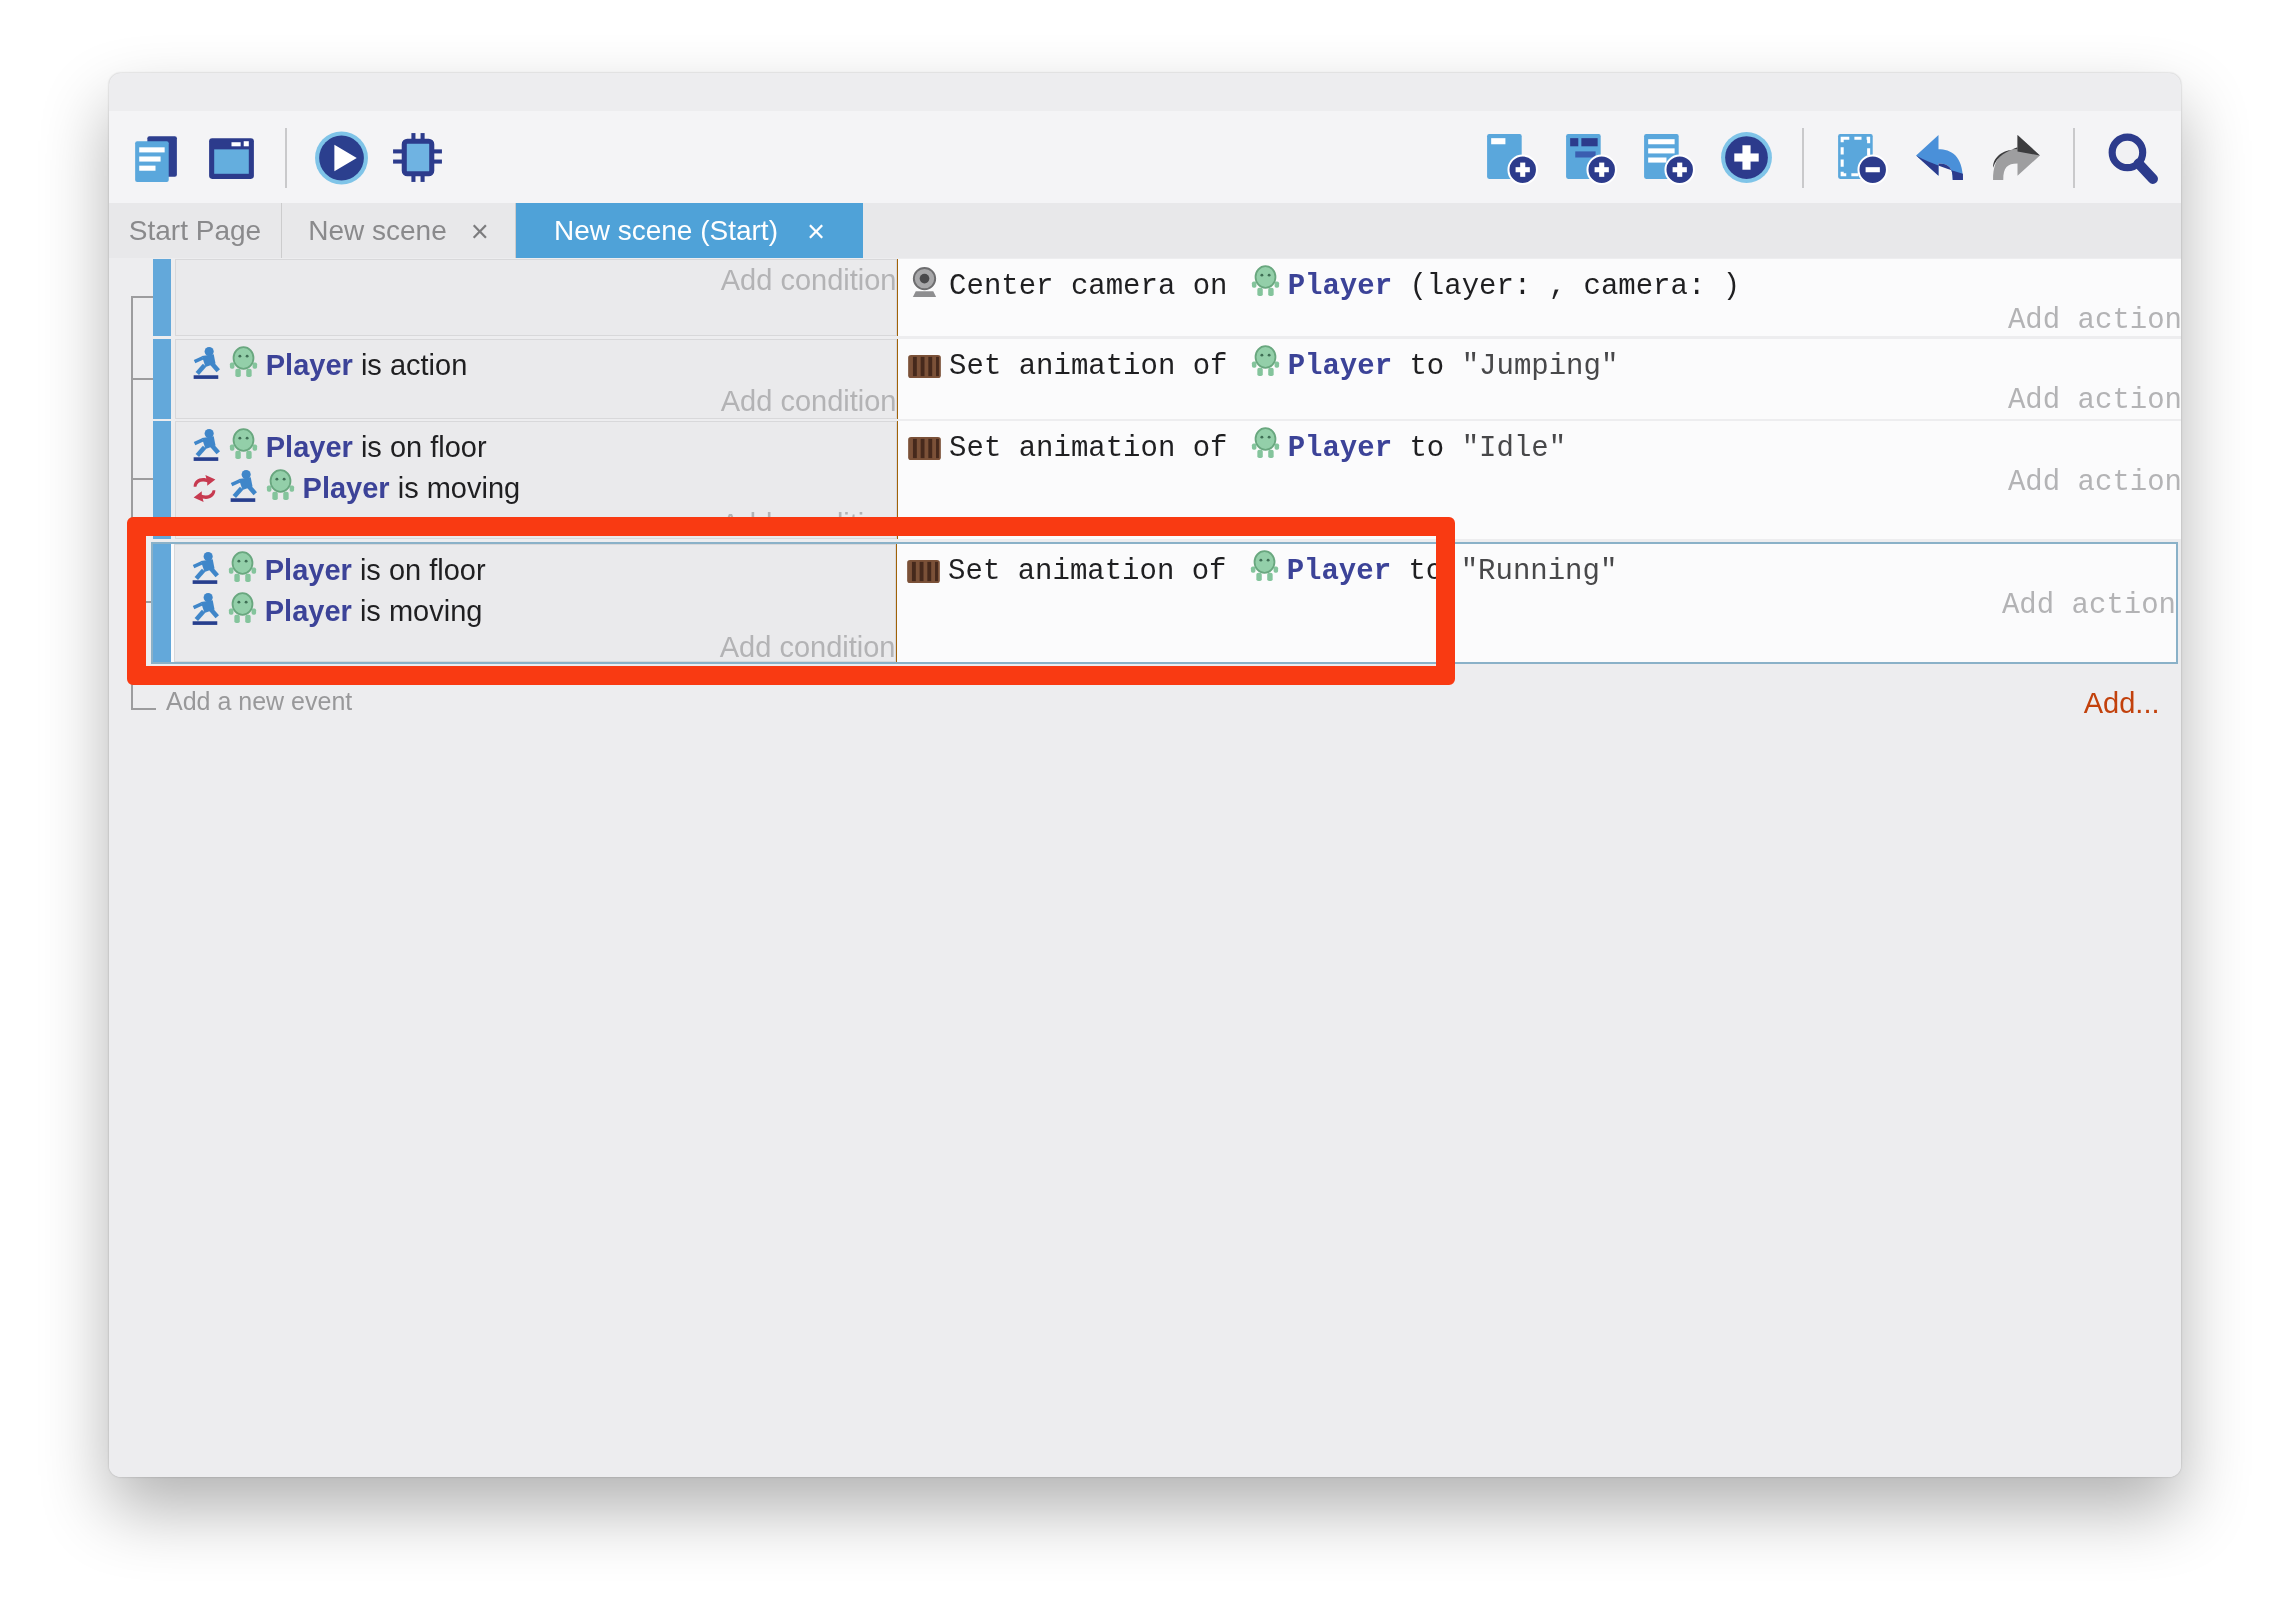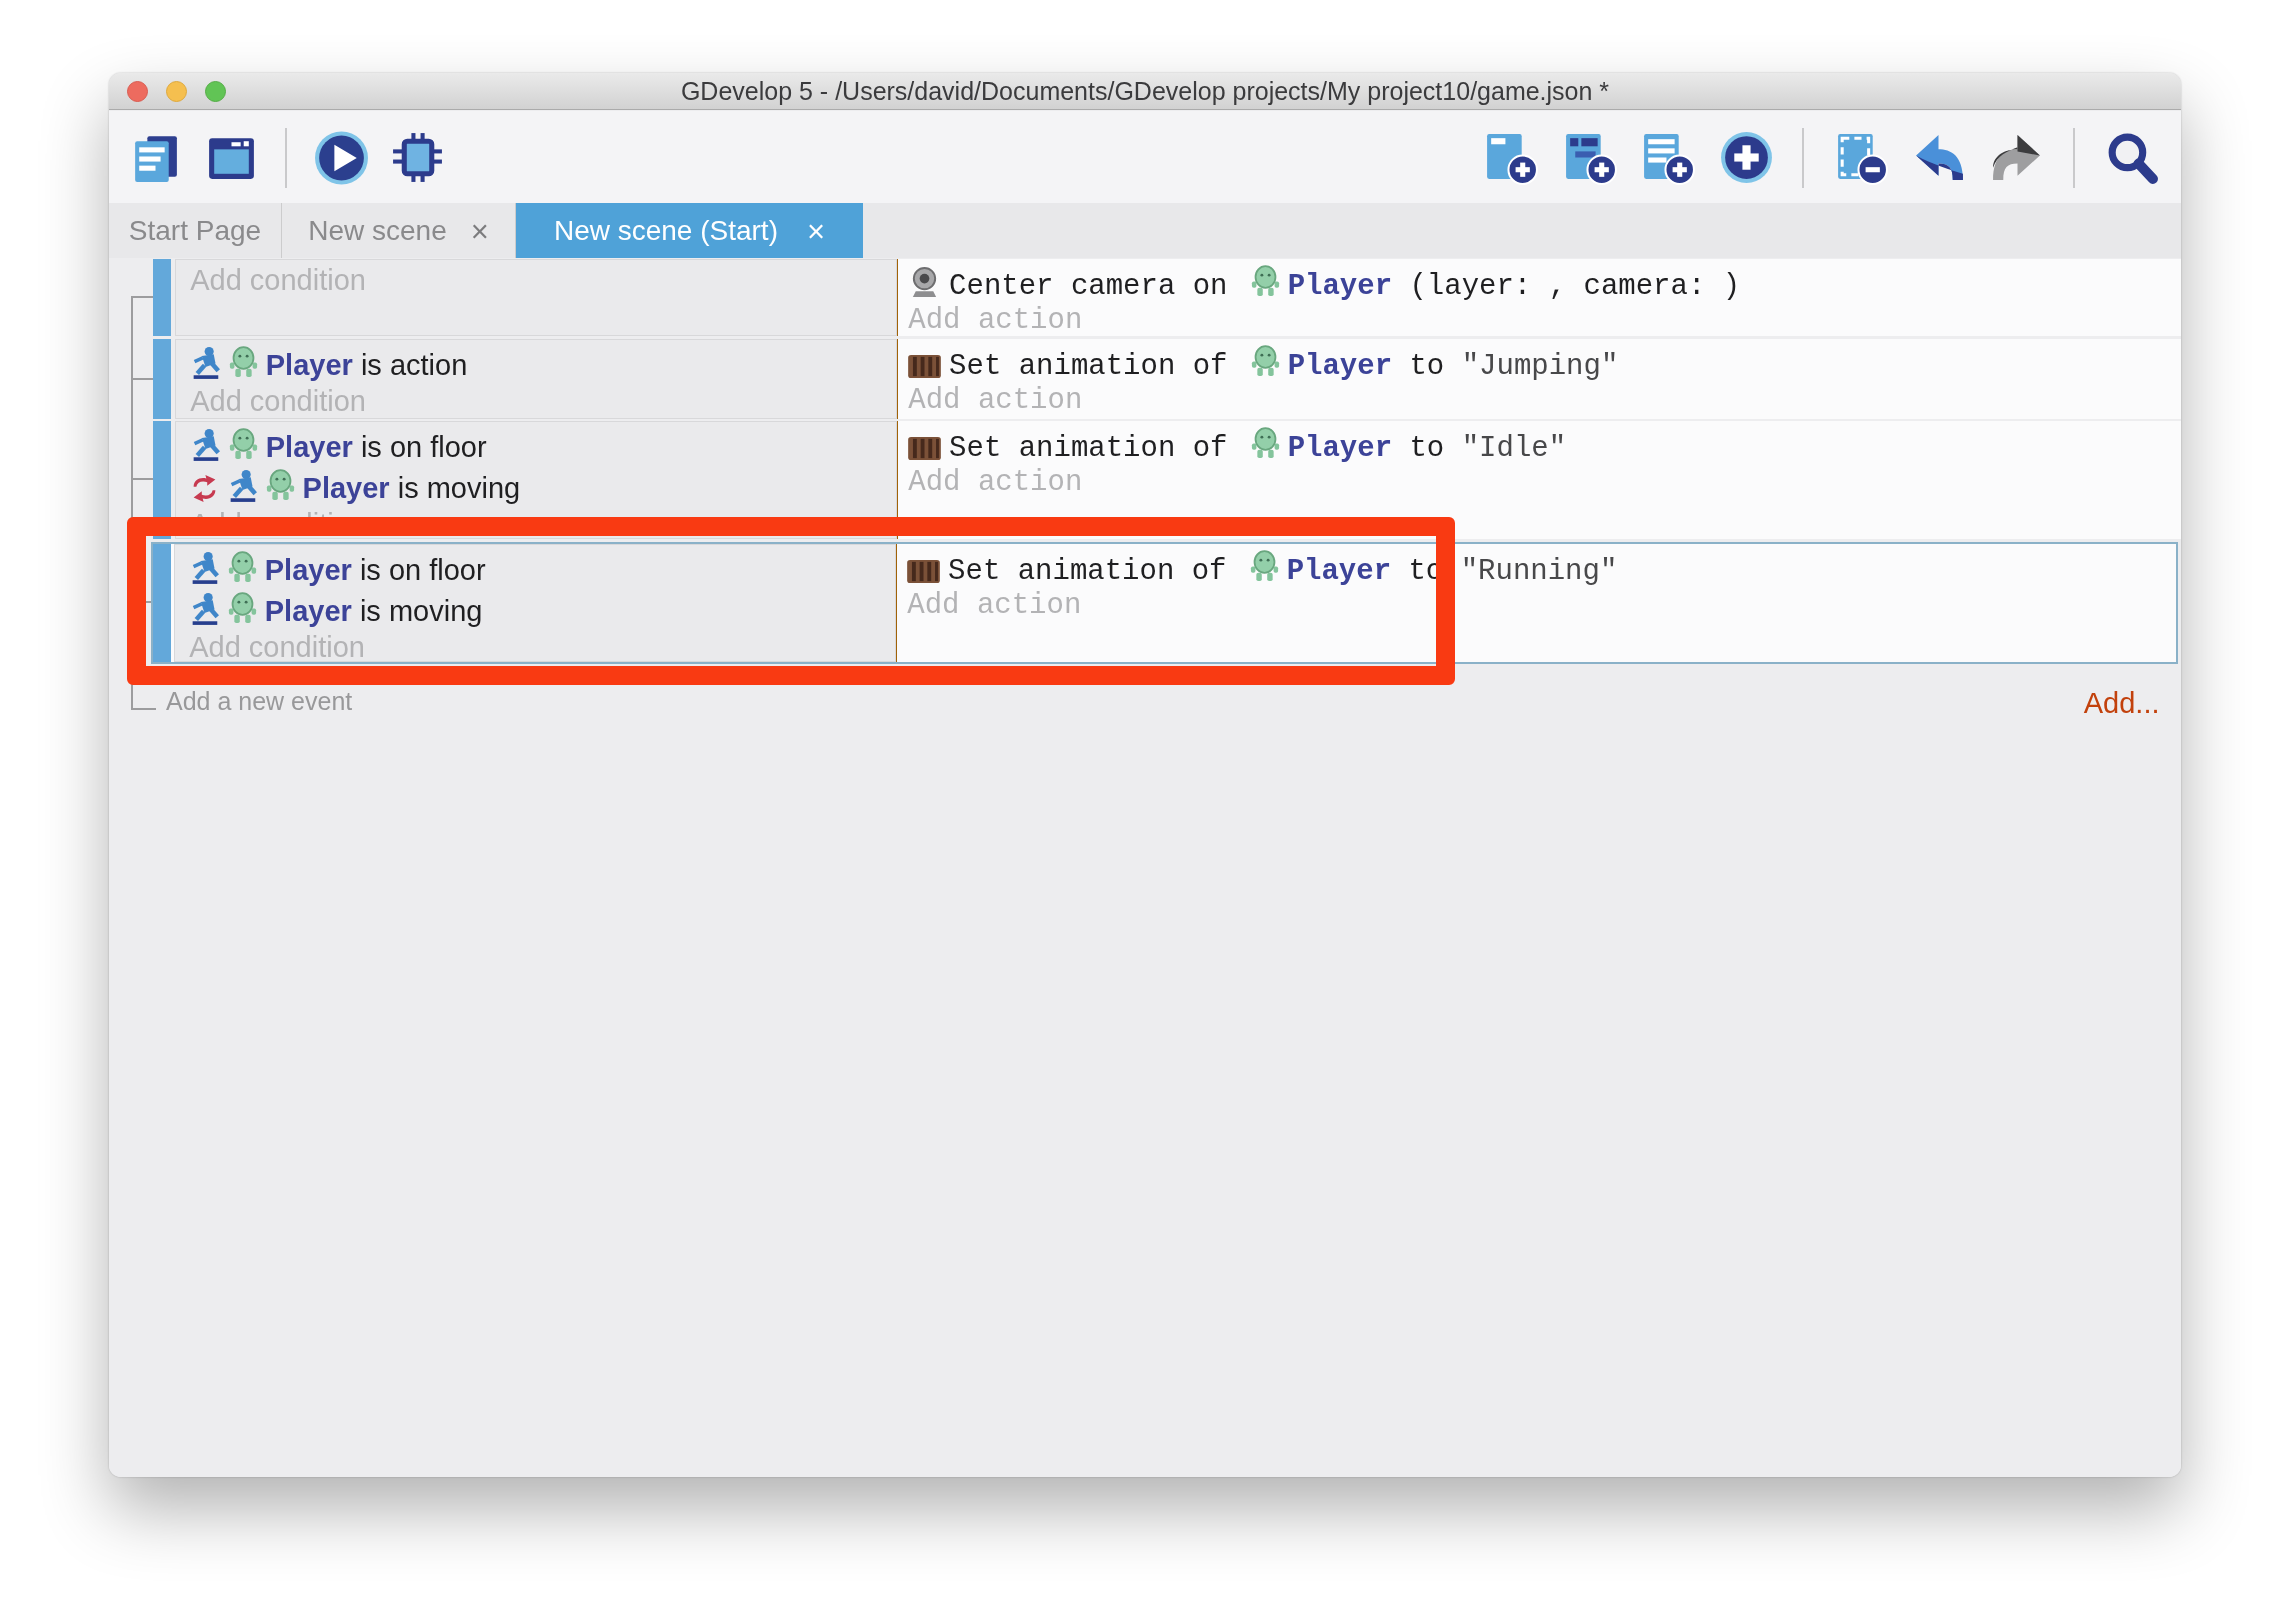--- a/index.html
+++ b/index.html
@@ -33,45 +33,37 @@
   
   .events{position:absolute;left:0;top:185px;width:2072px;height:1219px;background:#ededef;
     border-radius:0 0 11.7px 11.7px;overflow:hidden;}
   .tree-v{position:absolute;left:22.4px;top:39px;width:2px;height:412px;background:#9c9c9e;}
   .branch{position:absolute;left:22.4px;width:21.5px;height:2px;background:#9c9c9e;}
   .event-row{position:absolute;left:44px;width:2029px;display:flex;}
   .bar{width:17.6px;background:#63a8da;margin-right:4.9px;flex:0 0 17.6px;}
   .cond{width:722px;flex:0 0 722px;background:#eaeaec;border:1px solid #d8d8da;padding:4.9px 0 0 13.7px;}
   .act{flex:1;background:#fbfbfc;border-left:1px solid #a16207;padding:4.9px 0 0 9.8px;font-family:Liberation Mono, monospace;}
   .line{font-size:29px;line-height:41px;height:41px;color:#1f1f21;white-space:nowrap;}
-  .ph{font-size:29px;line-height:31px;height:31px;color:#b3b3b5;white-space:nowrap;}
+  .ph{font-size:29px;line-height:31px;height:31px;color:#b3b3b5;white-space:nowrap;text-align:right;}
   .objname{font-weight:700;color:#3c4398;}
   .qvalue{color:#48484a;}
   .icn{display:inline-block;vertical-align:-4.9px;margin-right:7.8px;}
   .selected{position:absolute;left:42px;top:284px;width:2027px;height:122px;
     border:2px solid #8ab1c8;background:#fbfbfc;display:flex;}
   .selected .bar{margin-right:3.9px;}
   .footer-add{position:absolute;left:57px;top:429px;font-size:25px;color:#98989a;}
   .footer-more{position:absolute;right:21.5px;top:429px;font-size:29px;color:#c2410c;}
   .redbox{position:absolute;left:17.6px;top:259px;width:1328px;height:168px;
     border:19.5px solid #f93a12;border-radius:5.9px;z-index:50;pointer-events:none;}
 </style>
 </head>
 <body>
 
 <div class="window">
 
-  <div class="titlebar">
-    <div class="title">GDevelop 5 - /Users/david/Documents/GDevelop projects/My project10/game.json *</div>
-    <div class="lights">
-      <div class="light red"></div>
-      <div class="light yellow"></div>
-      <div class="light green"></div>
-    </div>
-  </div>
 
   <div class="toolbar">
     <div class="tbleft">
       <div class="tbicon">
         <svg width="57" height="57" viewBox="0 0 56 56">
           <rect x="20" y="7" width="29" height="40" rx="2" fill="#2d3e8f"></rect>
           <rect x="8" y="12" width="33" height="40" rx="2" fill="#5aa7dc"></rect>
           <rect x="12" y="18" width="25" height="5" fill="#ffffff"></rect>
           <rect x="12" y="27" width="21" height="5" fill="#ffffff"></rect>
           <rect x="12" y="36" width="16" height="5" fill="#ffffff"></rect>

